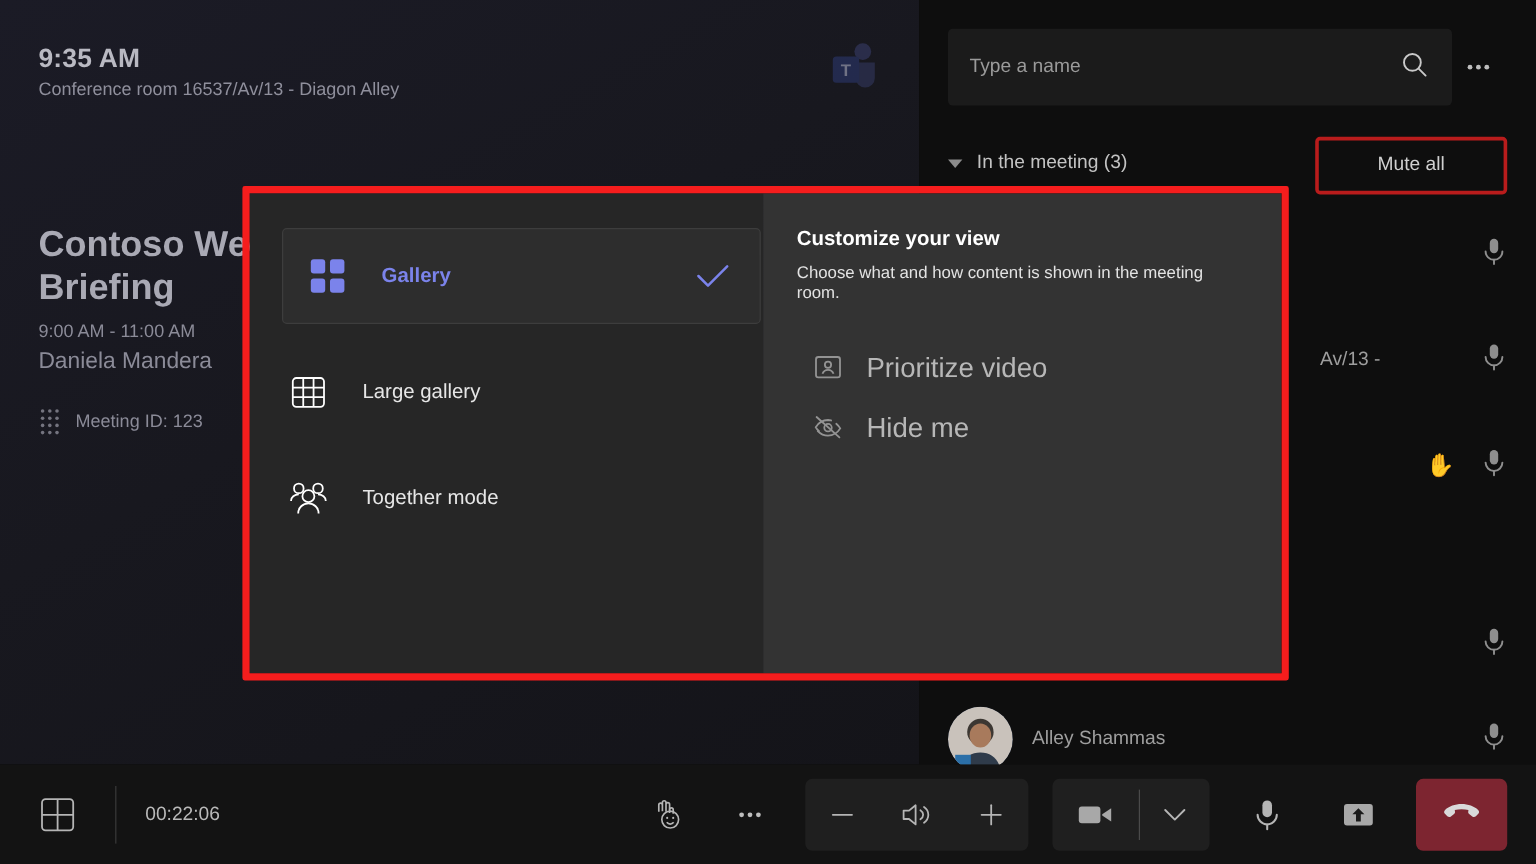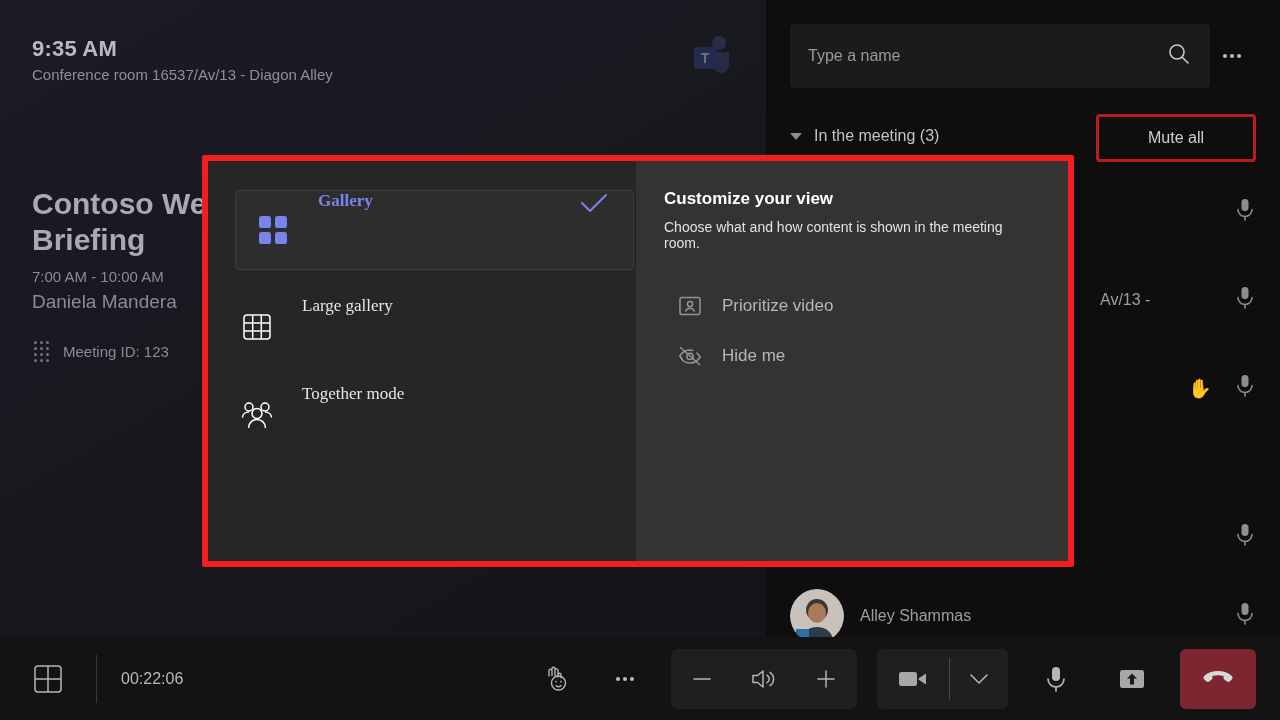--- a/index.html
+++ b/index.html
@@ -104,39 +104,39 @@
     border:6px solid #f51d1d; border-radius:2px; z-index:30;
   }
   .dialog {
     position:absolute; left:208px; top:161px; width:860px; height:400px;
     display:flex; z-index:29; overflow:hidden;
   }
   .dlg-left { width:428px; background:#262626; padding:29px 0 0 0; }
   .dlg-right { flex:1; background:#333333; padding:28px 28px 0 28px; }
 
   .view-item {
-    height:62px; margin:0 10px; display:flex; padding:0 22px;
-    border-radius:4px; cursor:pointer; position:relative;font-family:Liberation Serif, serif;
+    height:62px; margin:0 10px; display:flex; align-items:center; padding:0 22px;
+    border-radius:4px; cursor:pointer; position:relative;
   }
   .view-item.sel {
     height:80px; background:#2d2d2d; border:1px solid #3d3d3d;
     margin:0 2px 0 27px; padding:0 20px;
   }
   .vi-icon { width:34px; display:flex; align-items:center; justify-content:center; flex:none; }
   .vi-label { margin-left:28px; font-size:17px; color:#e6e6e6; }
   .view-item.sel .vi-label { color:#7b83eb; font-weight:bold; }
   .vi-check { position:absolute; right:24px; display:flex; align-items:center; }
   .vi-spacer { height:26px; }
 
   .dlg-title { font-size:17px; font-weight:bold; color:#ffffff; }
   .dlg-sub { margin-top:10px; font-size:14px; color:#e3e3e3; }
   .opt-list { margin-top:30px; }
   .opt-item { height:50px; display:flex; align-items:center; padding-left:12px; cursor:pointer; }
   .opt-icon { width:28px; display:flex; align-items:center; justify-content:center; flex:none; opacity:.62; }
-  .opt-label { margin-left:18px; font-size:17px; color:#b7b7b7; }
+  .opt-label { margin-left:18px; font-size:23px; color:#b7b7b7; }
 </style>
 </head>
 <body>
 
 <div id="app">
 
   <div class="stage">
     <div class="stage-clock">9:35 AM</div>
     <div class="stage-room">Conference room 16537/Av/13 - Diagon Alley</div>
 
@@ -144,21 +144,21 @@
       <svg viewBox="0 0 50 44" width="50" height="44">
         <circle cx="33" cy="9" r="7" fill="#3a3f6e"></circle>
         <path d="M27 18h16v13a8 8 0 0 1-8 8h0a8 8 0 0 1-8-8z" fill="#343a63"></path>
         <rect x="8" y="13" width="22" height="22" rx="3" fill="#2c3a74"></rect>
         <text x="19" y="29" font-family="Liberation Sans, sans-serif" font-size="14" font-weight="bold" fill="#b9bcd8" text-anchor="middle">T</text>
       </svg>
     </div>
 
     <div class="meet-card">
       <div class="meet-title">Contoso Weekly Briefing</div>
-      <div class="meet-time">7:00 AM - 10:00 AM</div>
+      <div class="meet-time">9:00 AM - 11:00 AM</div>
       <div class="meet-org">Daniela Mandera</div>
       <div class="meet-id-row">
         <div class="dialpad">
           <i></i>
             <i></i>
             <i></i>
             <i></i>
             <i></i>
             <i></i>
             <i></i>

